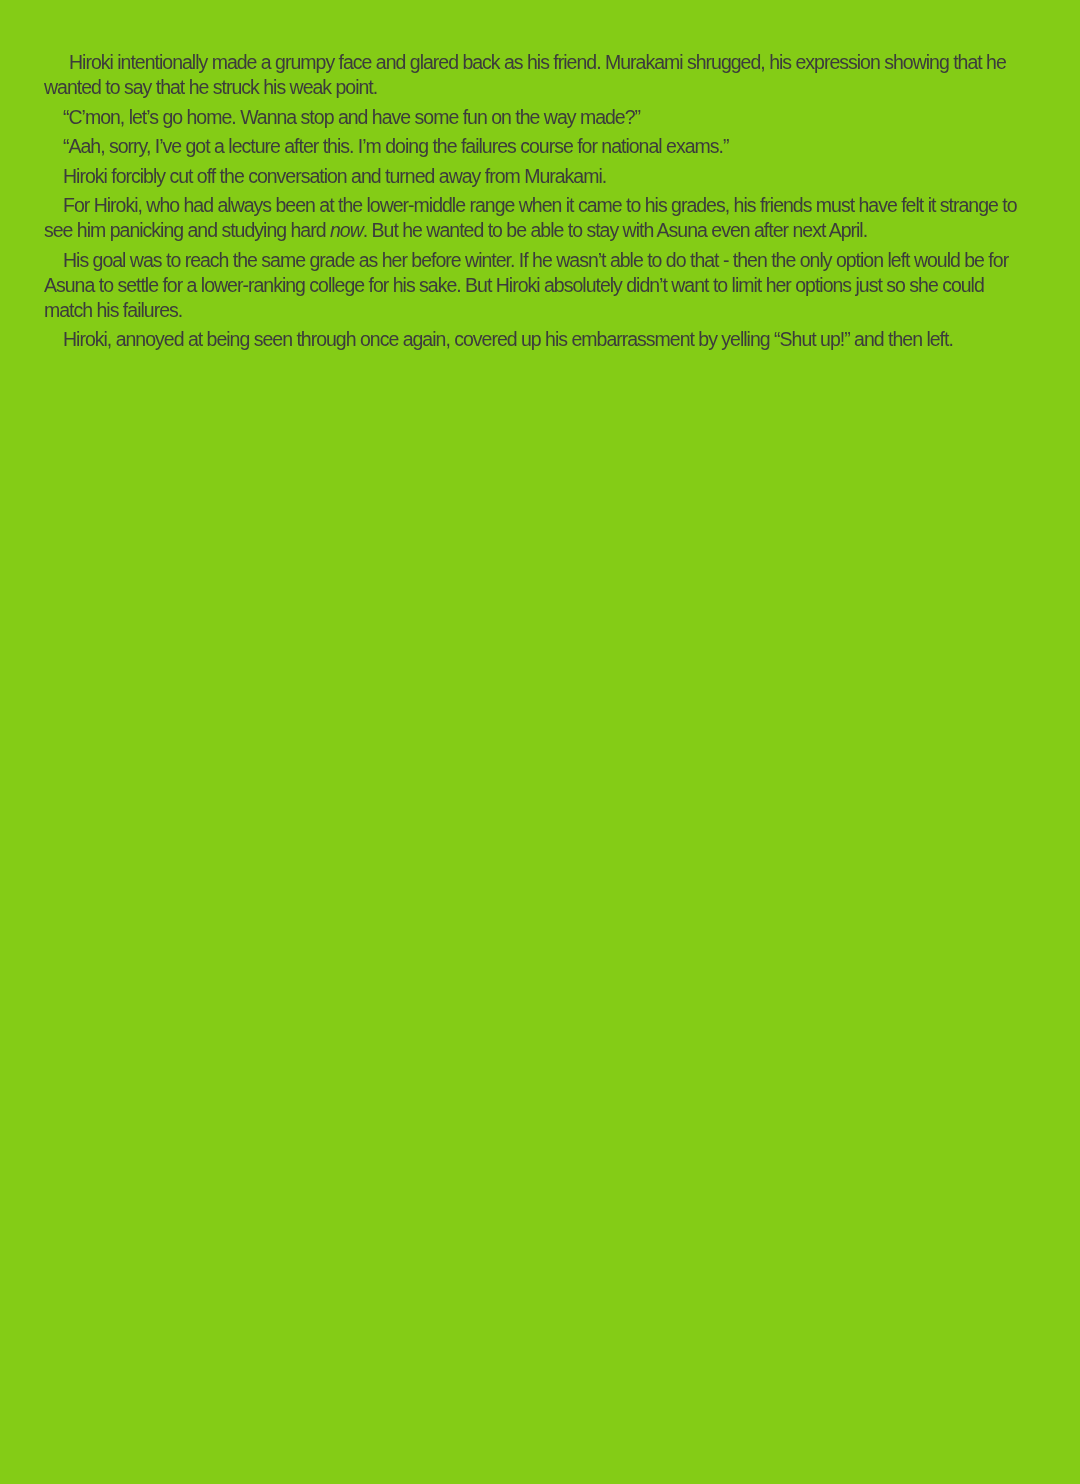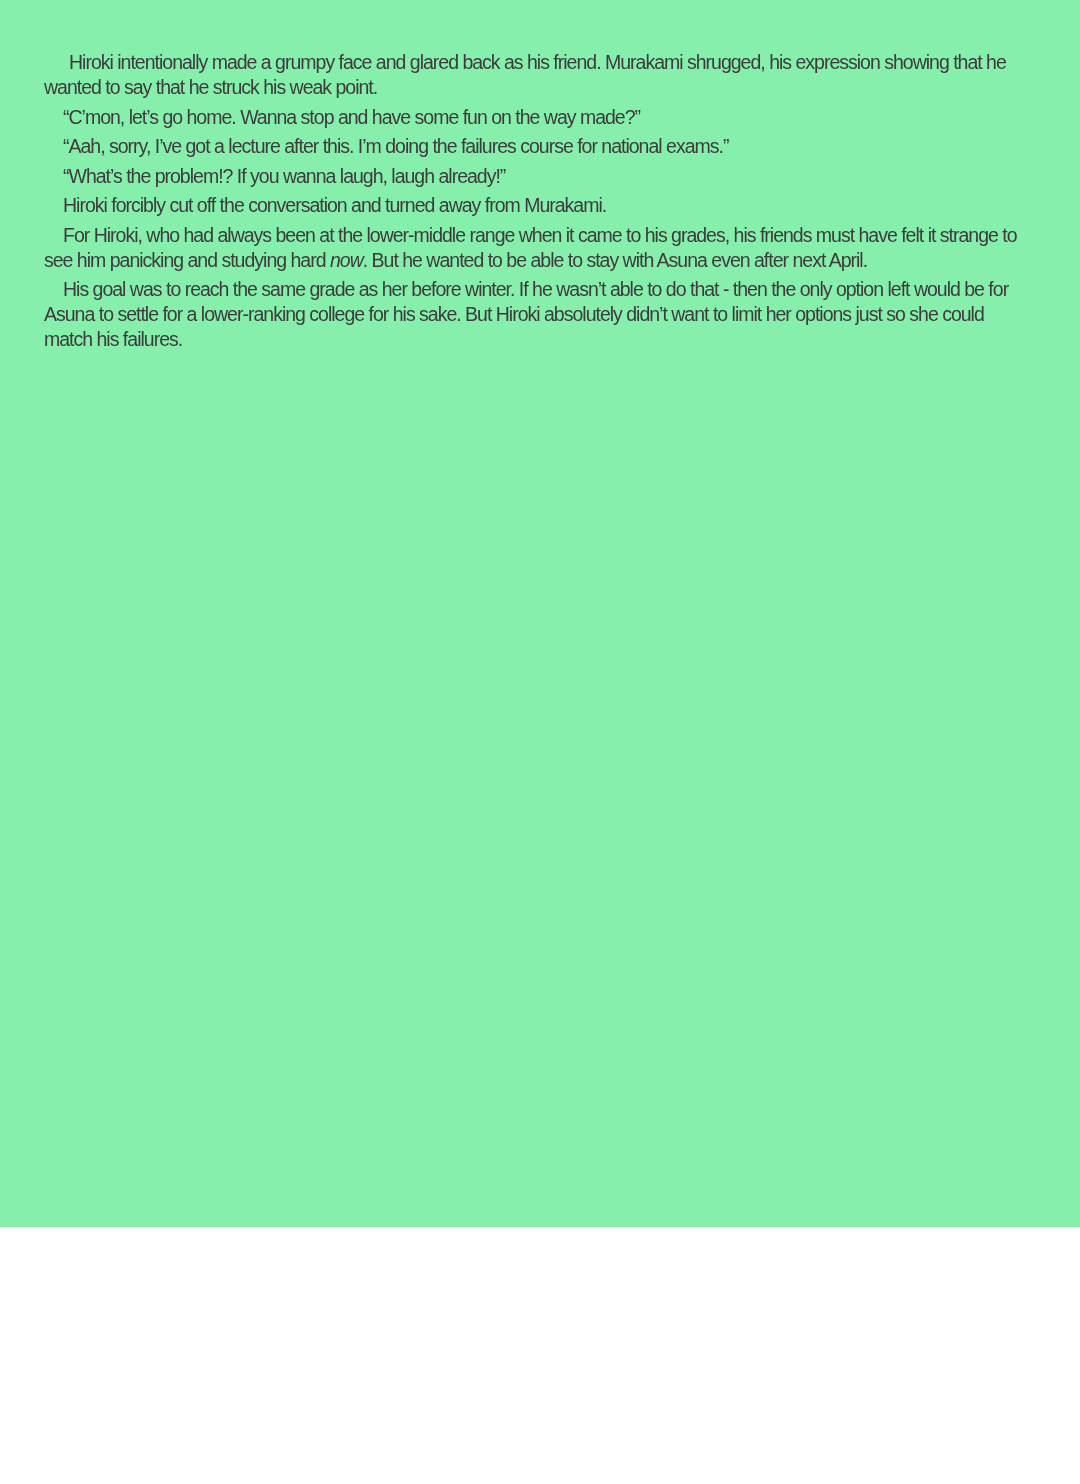--- a/index.html
+++ b/index.html
@@ -3,22 +3,22 @@
   <meta charset="utf-8">
   <style>
     html, body {
       margin: 0;
       padding: 0;
       background: #ffffff;
     }
     .page {
       position: relative;
       width: 1080px;
-      height: 1227px;
-      background: #86efac;
+      height: 1484px;
+      background: #84cc16;
       overflow: hidden;
     }
     .text-block {
       position: absolute;
       top: 50px;
       left: 44px;
       width: 992px;
       font-family: "Liberation Sans", "DejaVu Sans", sans-serif;
       font-size: 19.5px;
       line-height: 25px;
@@ -45,27 +45,27 @@
 <div class="page">
   <div class="text-block">
 
     <p class="first">Hiroki intentionally made a grumpy face and glared back as his friend. Murakami shrugged, his expression showing that he wanted to say that he struck his weak point.</p>
 
     <p>“C’mon, let’s go home. Wanna stop and have some fun on the way made?”</p>
 
     <p>“Aah, sorry, I’ve got a lecture after this. I’m doing the failures course for national exams.”</p>
 
 
-    <p>“What’s the problem!? If you wanna laugh, laugh already!”</p>
 
     <p>Hiroki forcibly cut off the conversation and turned away from Murakami.</p>
 
     <p><span>For Hiroki, who had always been at the lower-middle range when it came to his grades, his friends must have felt it strange to see him panicking and studying hard </span><em>now</em><span>. But he wanted to be able to stay with Asuna even after next April.</span></p>
 
     <p>His goal was to reach the same grade as her before winter. If he wasn’t able to do that - then the only option left would be for Asuna to settle for a lower-ranking college for his sake. But Hiroki absolutely didn’t want to limit her options just so she could match his failures.</p>
 
 
 
 
 
+    <p>Hiroki, annoyed at being seen through once again, covered up his embarrassment by yelling “Shut up!” and then left.</p>
 
   </div>
 </div>
 
 </body></html>

